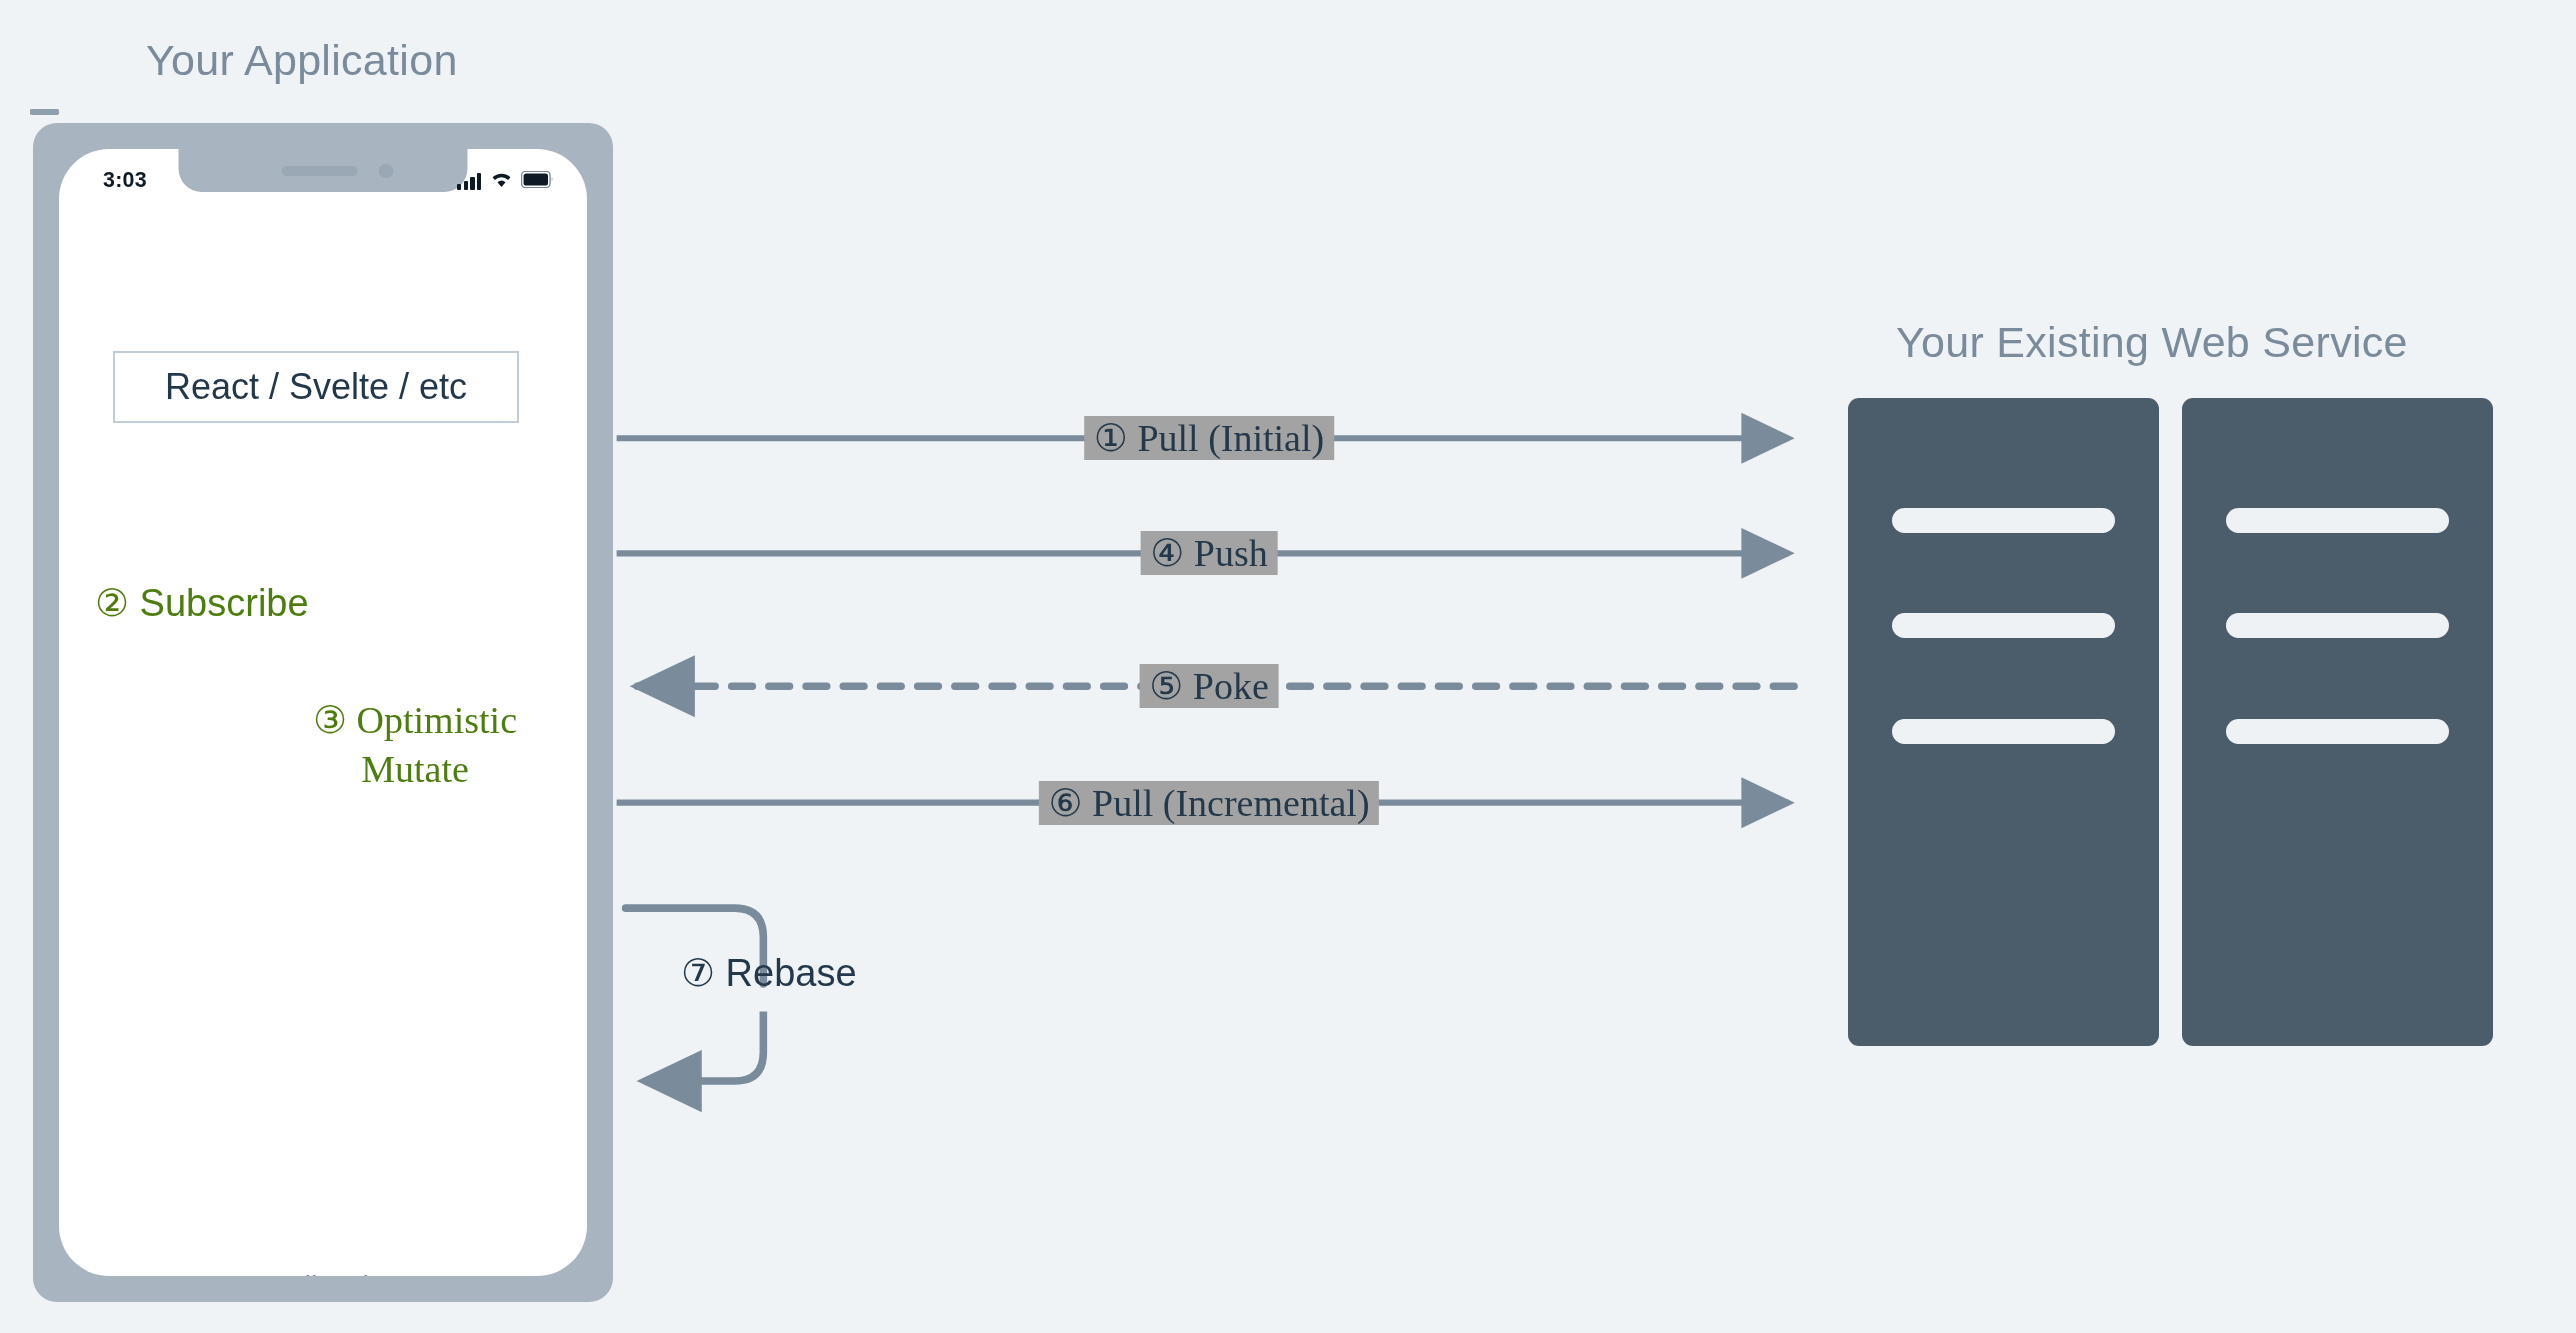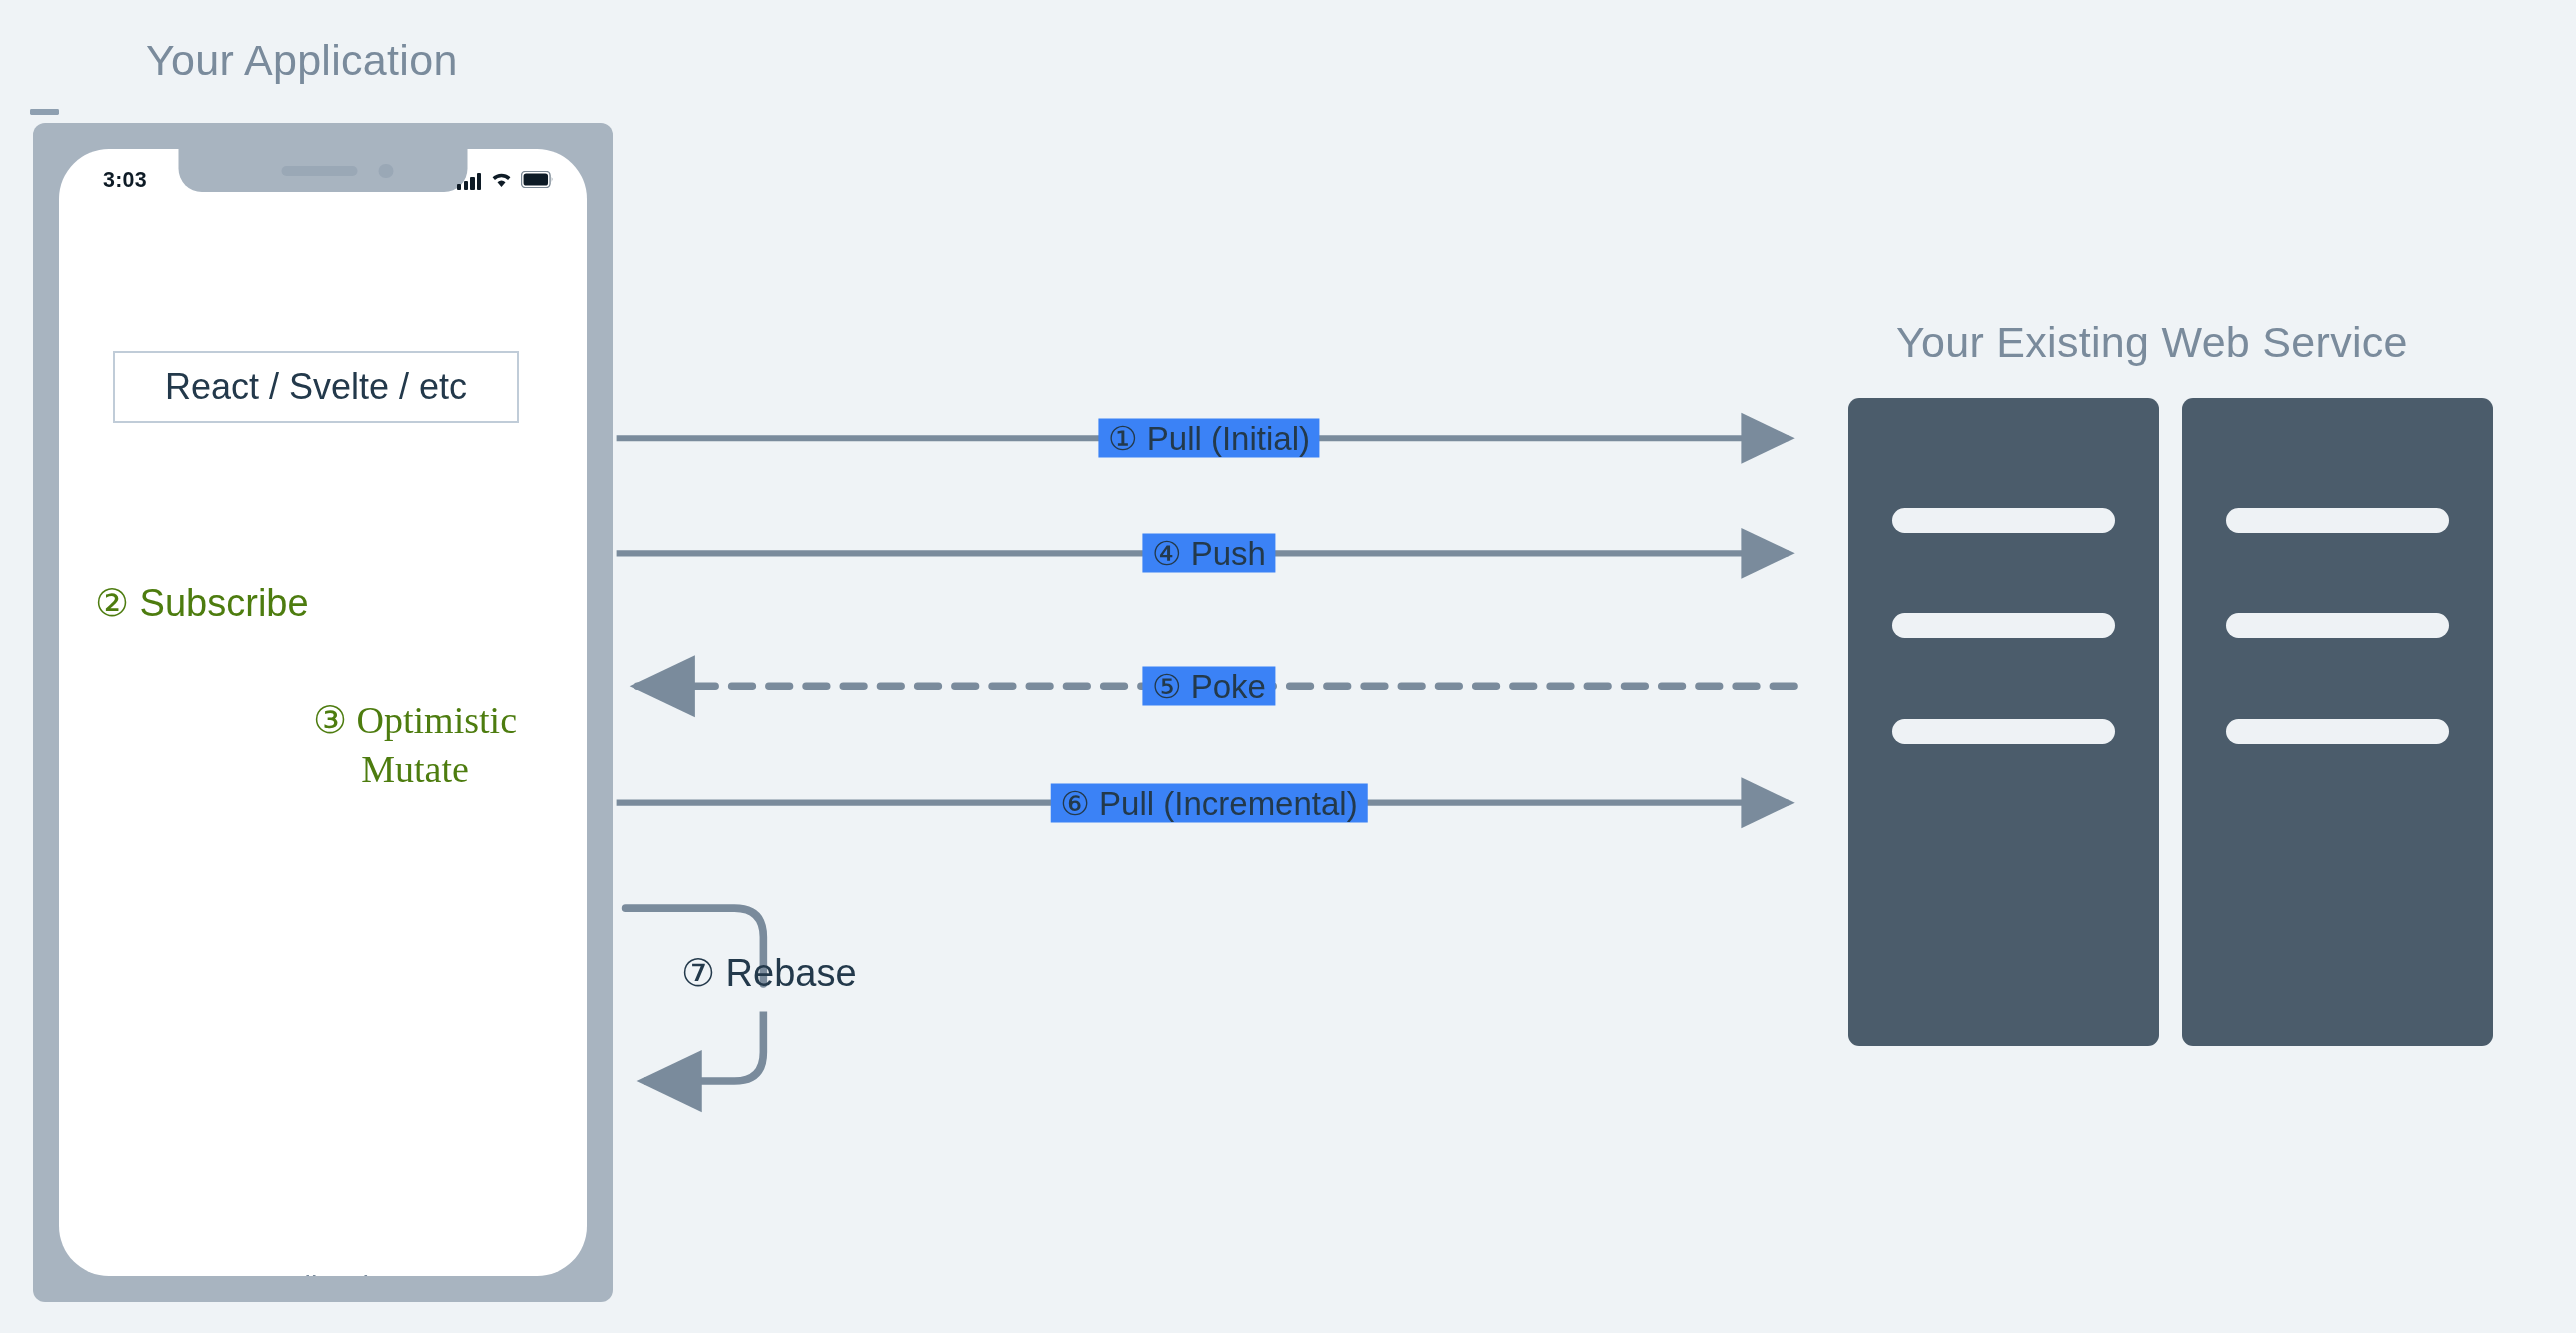--- a/index.html
+++ b/index.html
@@ -44,21 +44,21 @@
   }
 
   
   #phone {
     position: absolute;
     left: 33px;
     top: 123px;
     width: 580px;
     height: 1179px;
     background: #a8b4c0;
-    border-radius: 12px;
+    border-radius: 24px;
   }
   #phone-screen {
     position: absolute;
     left: 26px;
     top: 26px;
     right: 26px;
     bottom: 26px;
     background: #ffffff;
     border-radius: 50px;
     overflow: hidden;
@@ -161,25 +161,26 @@
     width: 296px;
     text-align: center;
     white-space: normal;
     font-family: Liberation Serif, serif;
   }
 
   
   .flow-label {
     position: absolute;
     color: #23394b;
-    font-size: 33px;
-    white-space: nowrap;
-    background: #3b82f6;
+    font-size: 38px;
+    white-space: nowrap;
+    background: #a3a3a3;
     padding: 0 9.6px;
     transform: translate(-50%, -50%);
+    font-family: Liberation Serif, serif;
   }
 
   
   #label-rebase {
     position: absolute;
     left: 681px;
     top: 951px;
     color: #23394b;
     font-size: 38px;
     white-space: nowrap;

